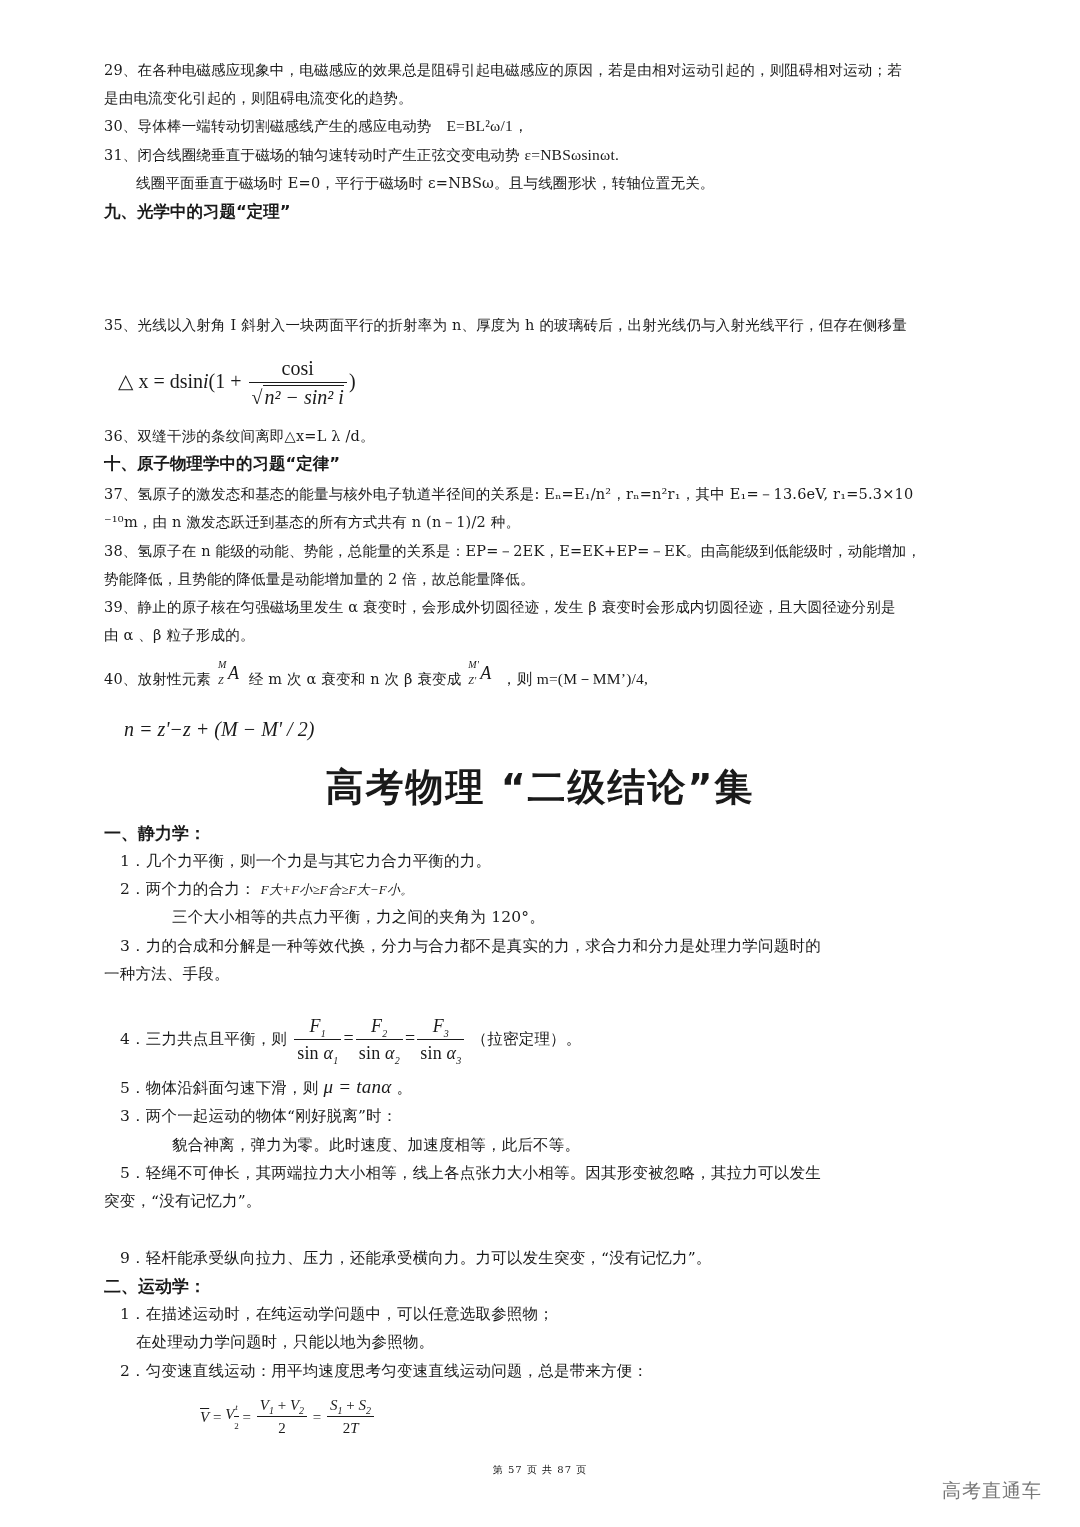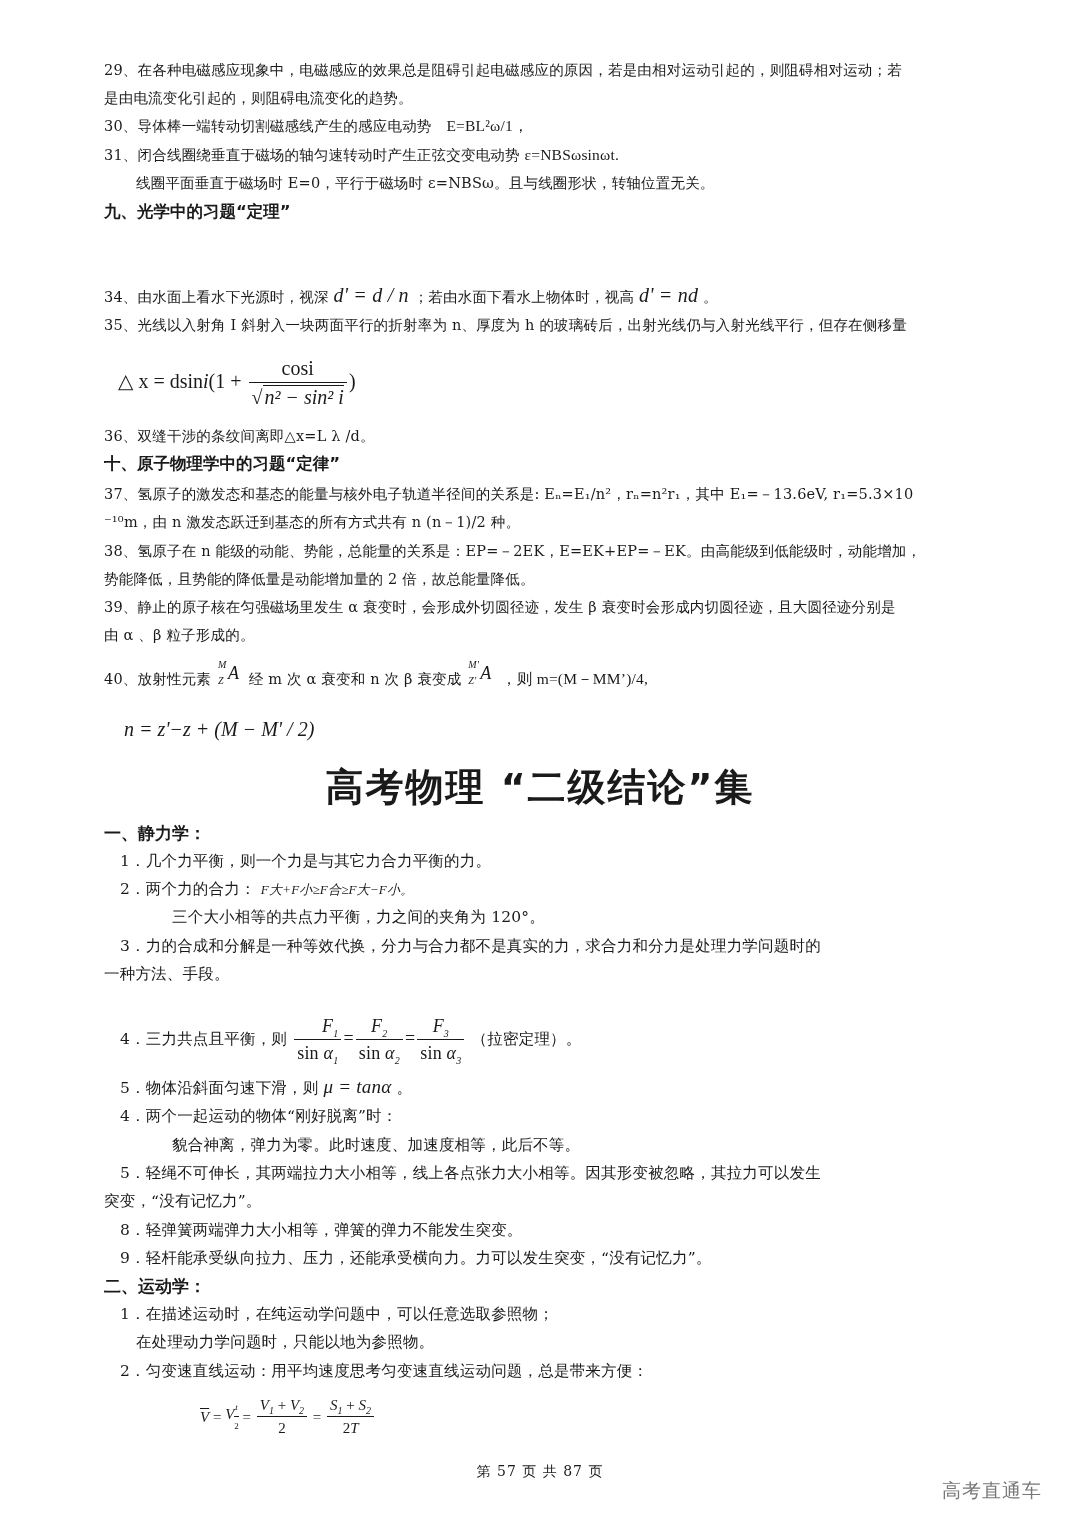--- a/index.html
+++ b/index.html
@@ -19,21 +19,21 @@
            font-size:38px; line-height:50px; letter-spacing:2px; }
   .big { font-size:15.5px; }
   .math { font-family:"Liberation Serif","DejaVu Serif",serif; font-style:italic; }
   .rm { font-family:"Liberation Serif","DejaVu Serif",serif; font-style:normal; }
   sub, sup { font-size:10px; line-height:0; }
   .frac { display:inline-block; vertical-align:middle; text-align:center; margin:11px 2px; }
   .frac .num { display:block; border-bottom:1px solid #1a1a1a; padding:0 3px 2px 3px; }
   .frac .den { display:block; padding:2px 3px 0 3px; }
   .formula { position:absolute; font-family:"Liberation Serif","DejaVu Serif",serif; font-size:19px; white-space:nowrap; }
   .footer { position:absolute; left:0; width:1080px; top:1463px; text-align:center;
-            font-size:14px; letter-spacing:1px; }
+            font-size:10px; letter-spacing:1px; }
   .watermark { position:absolute; left:942px; top:1478px; font-family:"DejaVu Sans","Liberation Sans",sans-serif;
                font-size:19px; color:#777; letter-spacing:1px; }
   .sqrt { display:inline-block; border-top:1px solid #1a1a1a; padding-left:2px; }
 </style>
 </head>
 <body>
 
 <div class="page">
 
   <div class="ln" style="top:60px">29、在各种电磁感应现象中，电磁感应的效果总是阻碍引起电磁感应的原因，若是由相对运动引起的，则阻碍相对运动；若</div>
@@ -42,27 +42,20 @@
     <span>30、导体棒一端转动切割磁感线产生的感应电动势</span>
     <span class="rm big" style="margin-left:10px">E=BL²ω/1，</span>
   </div>
   <div class="ln" style="top:145px">
     <span>31、闭合线圈绕垂直于磁场的轴匀速转动时产生正弦交变电动势</span>
     <span class="rm big">ε=NBSωsinωt.</span>
   </div>
   <div class="ln ind1" style="top:173px">线圈平面垂直于磁场时 E=0，平行于磁场时 ε=NBSω。且与线圈形状，转轴位置无关。</div>
 
   <div class="hd" style="top:201px">九、光学中的习题“定理”</div>
-  <div class="ln" style="top:285px">
-    <span>34、由水面上看水下光源时，视深</span>
-    <span class="math" style="font-size:20px">d' = d / n</span>
-    <span>；若由水面下看水上物体时，视高</span>
-    <span class="math" style="font-size:20px">d' = nd</span>
-    <span>。</span>
-  </div>
   <div class="ln" style="top:315px">35、光线以入射角 I 斜射入一块两面平行的折射率为 n、厚度为 h 的玻璃砖后，出射光线仍与入射光线平行，但存在侧移量</div>
 
   <div class="formula" style="left:118px; top:346px; font-size:20px;">
     <span>△ x = dsin</span><span class="math">i</span>(1 +
     <span class="frac">
       <span class="num">cosi</span>
       <span class="den">√<span class="sqrt math">n² − sin² i</span></span>
     </span>)
   </div>
 
@@ -100,40 +93,39 @@
   <div class="ln ind2 big" style="top:879px">
     <span>2．两个力的合力：</span>
     <span class="math" style="font-size:13px">F大+F小≥F合≥F大−F小。</span>
   </div>
   <div class="ln ind3 big" style="top:907px">三个大小相等的共点力平衡，力之间的夹角为 120°。</div>
   <div class="ln ind2 big" style="top:936px">3．力的合成和分解是一种等效代换，分力与合力都不是真实的力，求合力和分力是处理力学问题时的</div>
   <div class="ln big" style="top:964px">一种方法、手段。</div>
 
   <div class="ln ind2 big" style="top:1004px; line-height:44px;">
     <span>4．三力共点且平衡，则</span>
-    <span class="frac math" style="font-size:18px; line-height:22px;text-align:right;">
+    <span class="frac math" style="font-size:18px; line-height:22px;">
       <span class="num">F<sub>1</sub></span><span class="den"><span class="rm">sin</span> α<sub>1</sub></span>
     </span><span class="rm" style="font-size:18px">=</span><span class="frac math" style="font-size:18px; line-height:22px;">
       <span class="num">F<sub>2</sub></span><span class="den"><span class="rm">sin</span> α<sub>2</sub></span>
     </span><span class="rm" style="font-size:18px">=</span><span class="frac math" style="font-size:18px; line-height:22px;">
       <span class="num">F<sub>3</sub></span><span class="den"><span class="rm">sin</span> α<sub>3</sub></span>
     </span>
     <span>（拉密定理）。</span>
   </div>
 
   <div class="ln ind2 big" style="top:1077px">
     <span>5．物体沿斜面匀速下滑，则</span>
     <span class="math" style="font-size:19px">μ = tanα</span>
     <span>。</span>
   </div>
-  <div class="ln ind2 big" style="top:1106px">4．两个一起运动的物体“刚好脱离”时：</div>
+  <div class="ln ind2 big" style="top:1106px">3．两个一起运动的物体“刚好脱离”时：</div>
   <div class="ln ind3 big" style="top:1135px">貌合神离，弹力为零。此时速度、加速度相等，此后不等。</div>
   <div class="ln ind2 big" style="top:1163px">5．轻绳不可伸长，其两端拉力大小相等，线上各点张力大小相等。因其形变被忽略，其拉力可以发生</div>
   <div class="ln big" style="top:1191px">突变，“没有记忆力”。</div>
-  <div class="ln ind2 big" style="top:1220px">8．轻弹簧两端弹力大小相等，弹簧的弹力不能发生突变。</div>
   <div class="ln ind2 big" style="top:1248px">9．轻杆能承受纵向拉力、压力，还能承受横向力。力可以发生突变，“没有记忆力”。</div>
 
   <div class="hd2" style="top:1275px">二、运动学：</div>
   <div class="ln ind2 big" style="top:1304px">1．在描述运动时，在纯运动学问题中，可以任意选取参照物；</div>
   <div class="ln ind1 big" style="top:1332px">在处理动力学问题时，只能以地为参照物。</div>
   <div class="ln ind2 big" style="top:1361px">2．匀变速直线运动：用平均速度思考匀变速直线运动问题，总是带来方便：</div>
 
   <div class="formula math" style="left:200px; top:1385px; font-size:15px; line-height:18px;">
     <span style="text-decoration:overline; vertical-align:middle;">V</span>
     <span class="rm" style="vertical-align:middle;">=</span>

